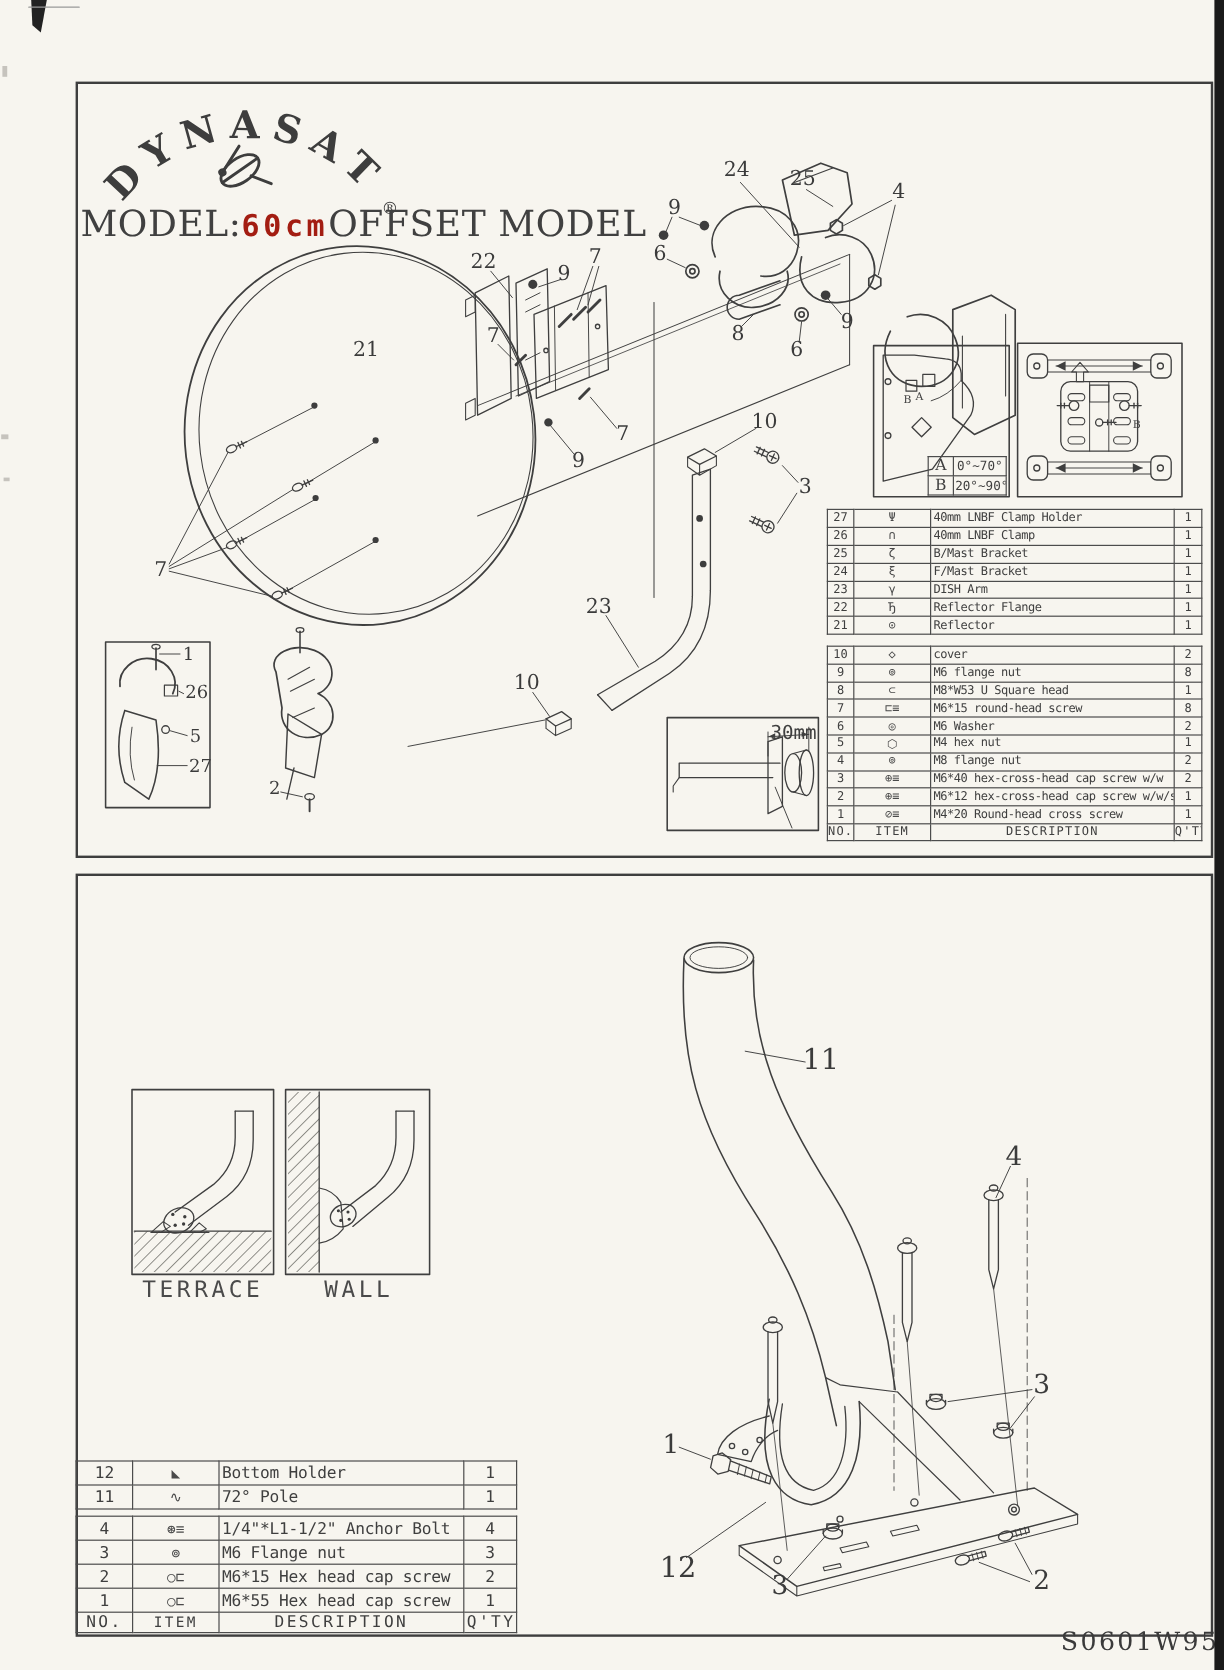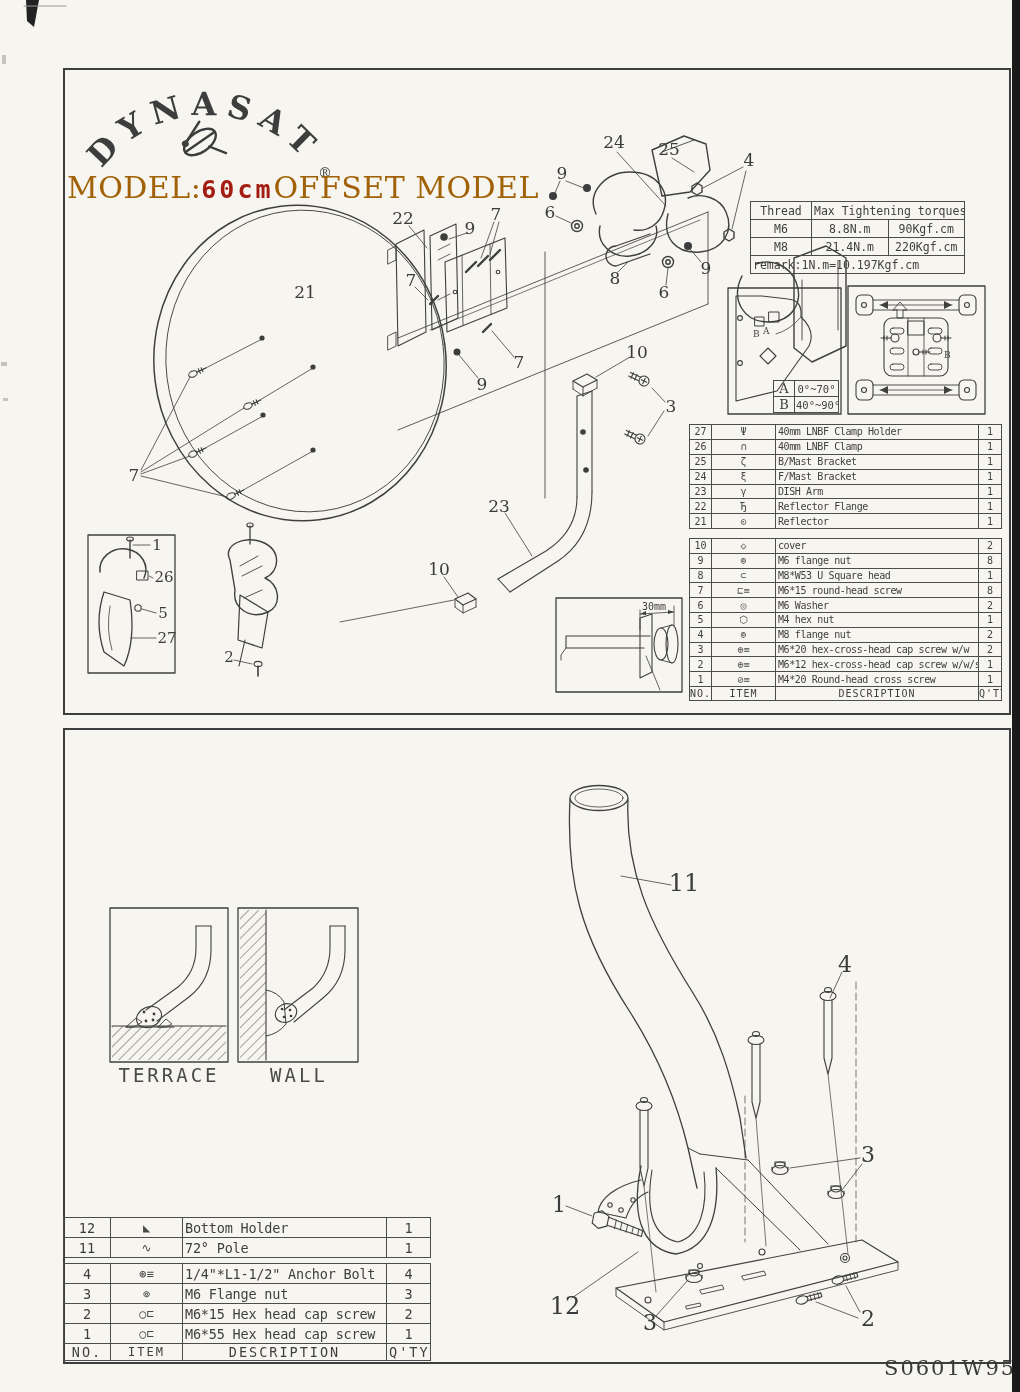--- a/index.html
+++ b/index.html
@@ -38,25 +38,25 @@
   .t-mount{left:63px;top:1217px;width:347px;font-size:13.5px;}
   .t-mount td{height:19px;border-width:1.5px;}
   .t-mount td.no{width:42px;text-align:center;}
   .t-mount td.icon{width:67px;text-align:center;font-size:12px;}
   .t-mount td.desc{width:199px;letter-spacing:-0.2px;}
   .t-mount td.qty{width:39px;text-align:center;}
   .t-mount tr.hdr td{height:14px;text-align:center;letter-spacing:2px;}
   .gaprow td{border:none !important;height:5px !important;padding:0;}
   
   .modelline{left:67px;top:170px;white-space:nowrap;font-family:"DejaVu Serif",serif;}
-  .modelline .m1,.modelline .m3{font-size:30px;color:#a16207;letter-spacing:0.5px;}
+  .modelline .m1,.modelline .m3{font-size:30px;color:#404040;letter-spacing:0.5px;}
   .modelline .m2{font-size:25px;font-weight:bold;letter-spacing:3px;
                  font-family:"DejaVu Sans Mono",monospace;}
   .caption{font-size:19px;letter-spacing:3px;color:#4a4a4a;transform:translateX(-50%);}
-  .dim{font-size:10px;color:#3f3f3f;}
+  .dim{font-size:16px;color:#3f3f3f;}
   .mark{font-size:9px;font-family:"DejaVu Serif",serif;color:#3f3f3f;}
   .code{font-family:"DejaVu Serif",serif;font-size:21px;letter-spacing:2px;color:#3a3a3a;}
   .edge-right{position:absolute;right:0;top:0;width:8px;height:100%;background:#1a1a1a;z-index:4;}
   .smudge{position:absolute;background:#8a8880;opacity:.45;z-index:0;}
 </style>
 </head>
 <body>
 
 <div class="page">
 
@@ -502,51 +502,30 @@
             <path d="M5,-2 L20,-2 M5,2 L20,2 M20,-2 L20,2"></path>
             <path d="M9,-3 L9,3 M13,-3 L13,3 M17,-3 L17,3" stroke-width="0.8"></path>
           </g>
         <path d="M860,1312 L846,1286 M858,1318 L816,1302" stroke-width="0.8"></path>
       </g>
 
       <path d="M572,1298 L638,1252" stroke-width="0.8"></path>
     </g>
   </svg>
 
-  <table class="t-torque">
-    <tbody>
-      <tr>
-        <td style="width:56px;">Thread</td>
-        <td colspan="2">Max Tightening torques</td>
-      </tr>
-      <tr>
-        <td>M6</td>
-        <td style="width:75px;">8.8N.m</td>
-        <td style="width:84px;">90Kgf.cm</td>
-      </tr>
-      <tr>
-        <td>M8</td>
-        <td>21.4N.m</td>
-        <td>220Kgf.cm</td>
-      </tr>
-      <tr>
-        <td colspan="3" style="text-align:left;">remark:1N.m=10.197Kgf.cm</td>
-      </tr>
-    </tbody>
-  </table>
 
   <table class="t-angle">
     <tbody>
       <tr>
         <td class="a" style="width:18px;">A</td>
         <td>0°~70°</td>
       </tr>
       <tr>
         <td class="a">B</td>
-        <td>40°~90°</td>
+        <td>20°~90°</td>
       </tr>
     </tbody>
   </table>
   <div class="lbl mark" style="left:763px;top:326px;">A</div>
   <div class="lbl mark" style="left:753px;top:329px;">B</div>
   <div class="lbl mark" style="left:944px;top:350px;">B</div>
 
   <table class="t-parts t-upper">
     <tbody>
         <tr>
@@ -634,21 +613,21 @@
         </tr>
         <tr>
           <td class="no">4</td>
           <td class="icon"><span class="glyph">⊚</span></td>
           <td class="desc">M8  flange nut</td>
           <td class="qty">2</td>
         </tr>
         <tr>
           <td class="no">3</td>
           <td class="icon"><span class="glyph">⊕≡</span></td>
-          <td class="desc">M6*20 hex-cross-head cap screw w/w</td>
+          <td class="desc">M6*40 hex-cross-head cap screw w/w</td>
           <td class="qty">2</td>
         </tr>
         <tr>
           <td class="no">2</td>
           <td class="icon"><span class="glyph">⊕≡</span></td>
           <td class="desc">M6*12 hex-cross-head cap screw w/w/sw</td>
           <td class="qty">1</td>
         </tr>
         <tr>
           <td class="no">1</td>

